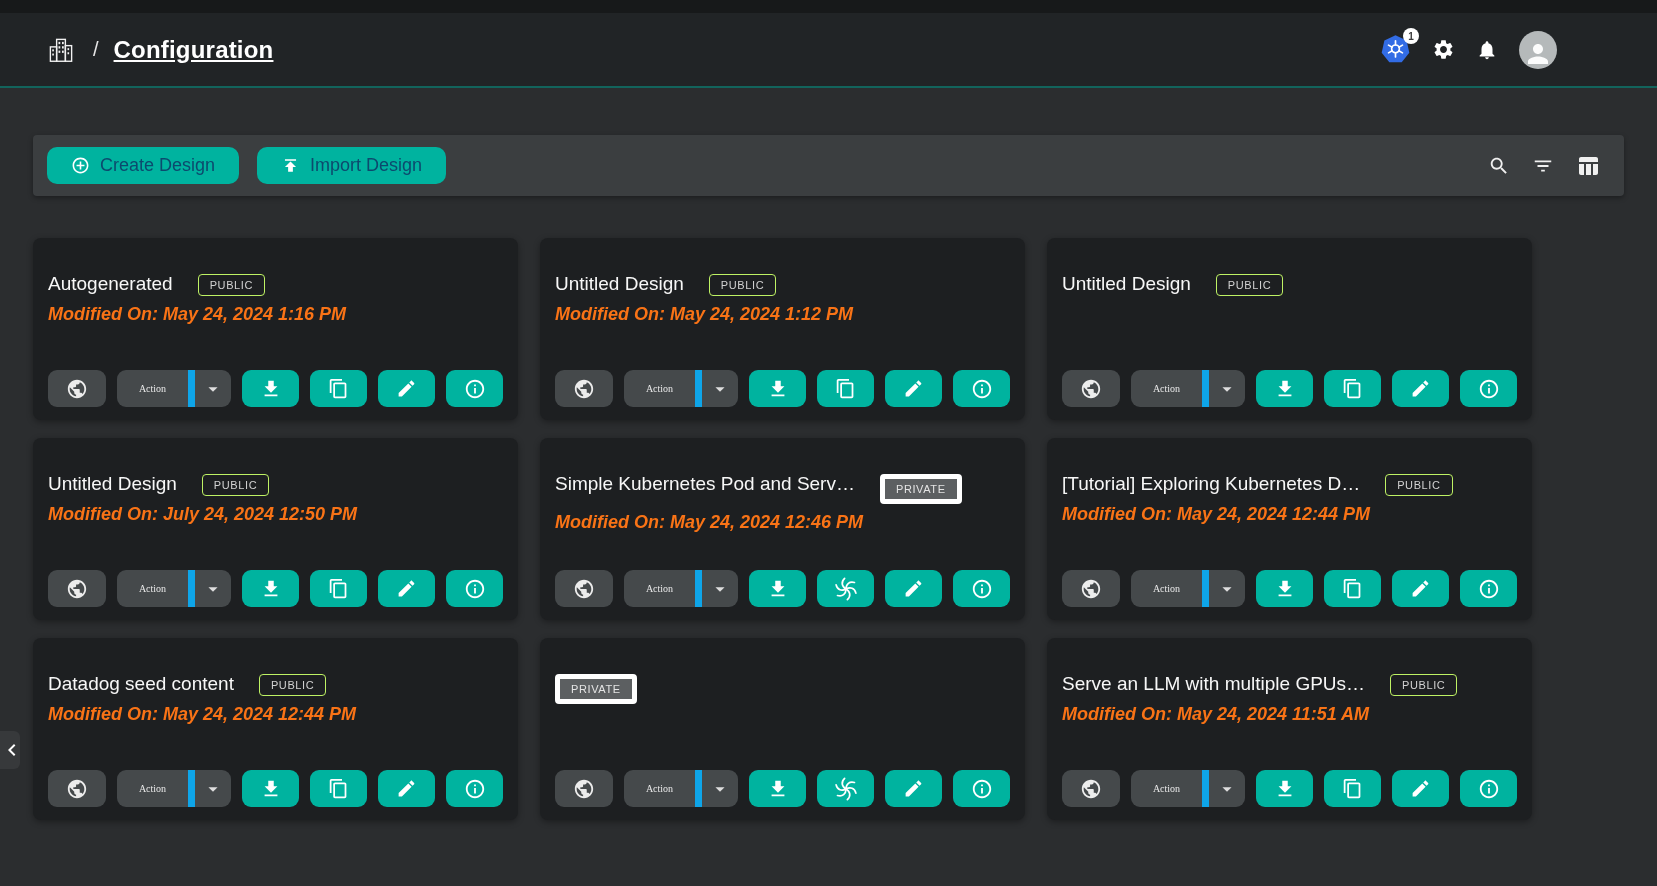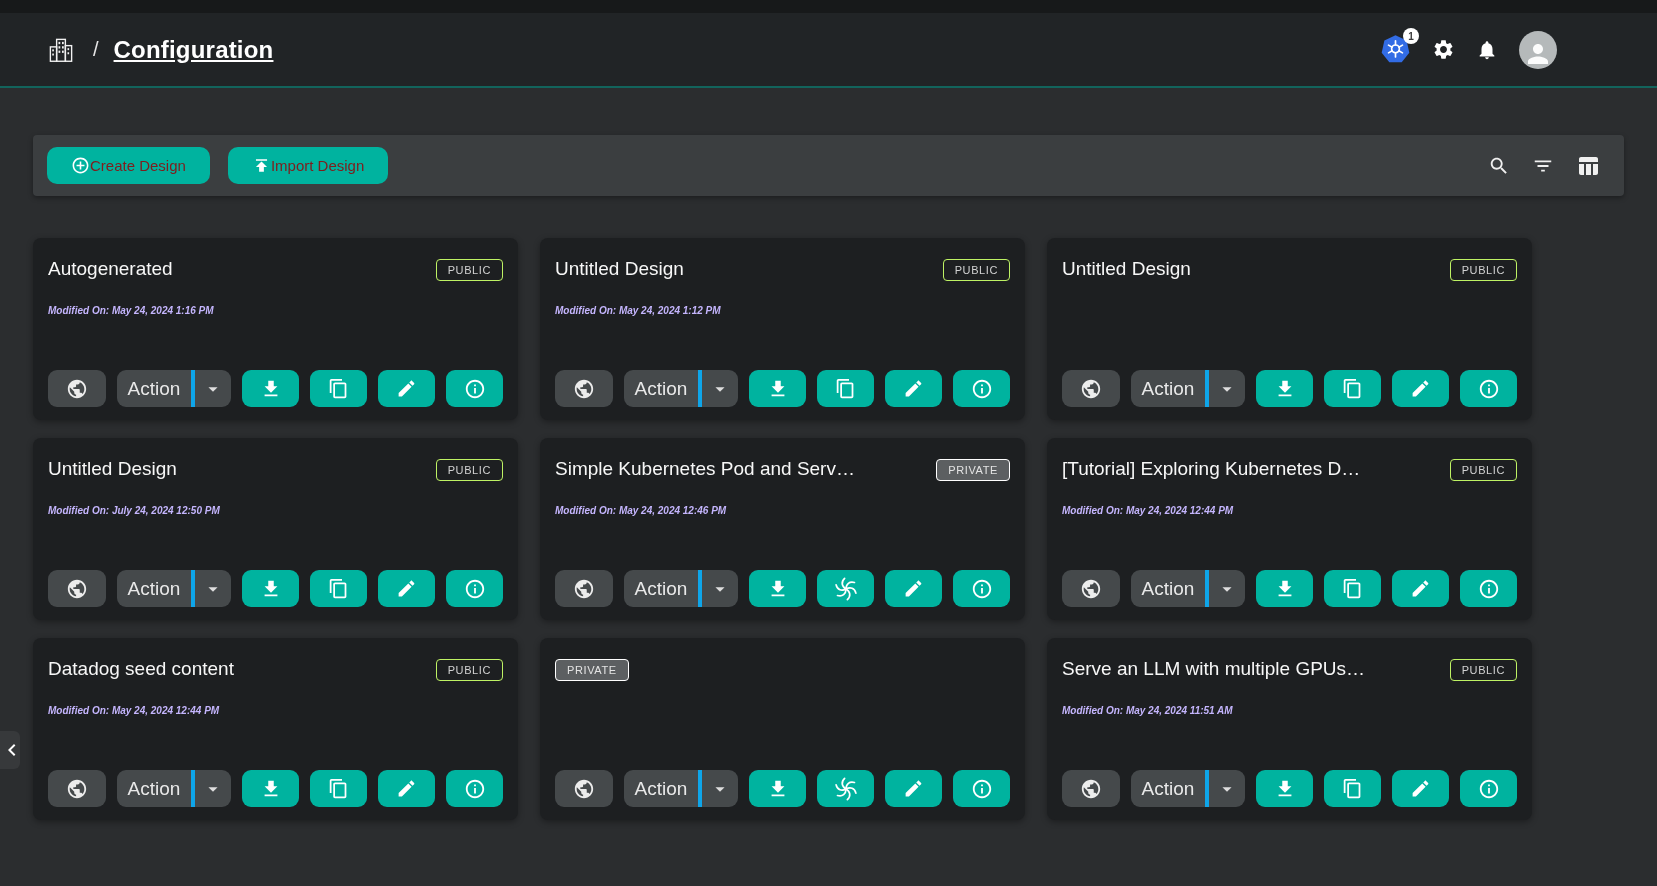--- a/index.html
+++ b/index.html
@@ -18,44 +18,44 @@
   .crumb-sep { color:#e6e6e6; font-size:20px; margin:0 15px 0 17px; }
   .page-title { margin:0; font-size:24px; font-weight:700; color:#ffffff; letter-spacing:.2px;text-decoration:underline; }
   .header-right { display:flex; align-items:center; gap:21px; }
   .icon-plain { background:none; border:none; padding:0; cursor:pointer; position:relative; display:flex; align-items:center; }
   .k8s-badge { position:absolute; top:-6px; right:-8px; width:16px; height:16px; border-radius:50%;
     background:#ffffff; color:#3c3c3c; font-size:10px; font-weight:700; display:flex; align-items:center; justify-content:center; }
   .avatar-circle { width:38px; height:38px; border-radius:50%; background:#b5b9ba; display:flex; align-items:flex-end; justify-content:center; overflow:hidden; }
   
   .toolbar { margin:47px 33px 0; height:61px; background:#3b3e40; border-radius:4px;
     display:flex; align-items:center; padding:0 14px; box-shadow:0 2px 5px rgba(0,0,0,.35); }
-  .btn-teal-lg { height:37px; background:#00B39F; color:#7f1d1d; border:none; border-radius:10px;
-    font-size:15px; font-family:inherit; display:flex; align-items:center; padding:0 24px; margin-right:18px; cursor:pointer; }
+  .btn-teal-lg { height:37px; background:#00B39F; color:#0c4a6e; border:none; border-radius:10px;
+    font-size:18px; font-family:inherit; display:flex; align-items:center; gap:10px; padding:0 24px; margin-right:18px; cursor:pointer; }
   .toolbar-right { margin-left:auto; display:flex; align-items:center; gap:22px; padding-right:10px; }
   
   .grid { display:grid; grid-template-columns:repeat(3,485px); gap:18px 22px; padding:42px 33px 0; }
   .card { position:relative; height:182px; background:#1d1f21; border-radius:8px; padding:18px 15px;
     box-shadow:0 2px 6px rgba(0,0,0,.35); }
-  .card-head { display:flex; justify-content:space-between; align-items:flex-start; gap:14px; }
+  .card-head { display:flex; align-items:flex-start; gap:25px;margin-top:15px; }
   .card-title { margin:2px 0 0; font-size:19px; font-weight:500; color:#f7f7f7;
     white-space:nowrap; overflow:hidden; text-overflow:ellipsis; }
   .badge-chip { font-size:11px; letter-spacing:.6px; padding:4px 11px; border-radius:4px;
     color:#d2d2d2; flex:none; margin-top:3px; }
   .badge-outlined { border:1px solid #bef264; background:transparent; }
-  .badge-filled { border:1px solid #ffffff; background:#5c5f61; color:#e4e4e4; }
-  .modified { margin:24px 0 0; font-size:10px; font-style:italic; font-weight:700; color:#c4b5fd; }
+  .badge-filled { border:5px solid #ffffff; background:#5c5f61; color:#e4e4e4; }
+  .modified { margin:8px 0 0; font-size:18px; font-style:italic; font-weight:700; color:#f97316; }
   .card-actions { position:absolute; left:15px; right:15px; bottom:13px; display:flex; gap:11px; }
   .abtn { height:37px; border:none; border-radius:9px; display:flex; align-items:center; justify-content:center;
     cursor:pointer; padding:0; font-family:inherit; }
   .gray { background:#45494b; color:#ececec; }
   .teal { background:#00B39F; color:#ffffff; flex:1; }
   .globe-btn { flex:0 0 58px; }
   .split { flex:0 0 114px; display:flex; background:#45494b; border-radius:9px; overflow:hidden; }
-  .split-main { flex:1; background:none; border:none; color:#e9e9e9; font-size:19px; cursor:pointer;
-    border-right:4px solid #0ea5e9; font-family:Liberation Sans, sans-serif; }
+  .split-main { flex:1; background:none; border:none; color:#e9e9e9; font-size:10px; cursor:pointer;
+    border-right:7px solid #0ea5e9; font-family:Liberation Serif, serif; }
   .split-caret { flex:0 0 36px; background:none; border:none; color:#dedede; cursor:pointer;
     display:flex; align-items:center; justify-content:center; }
   
   .edge-tab { position:absolute; left:0; top:731px; width:20px; height:38px; background:#37393b;
     border-radius:0 6px 6px 0; display:flex; align-items:center; justify-content:flex-start; cursor:pointer; }
   svg { display:block; }
 </style>
 </head>
 <body>
 

